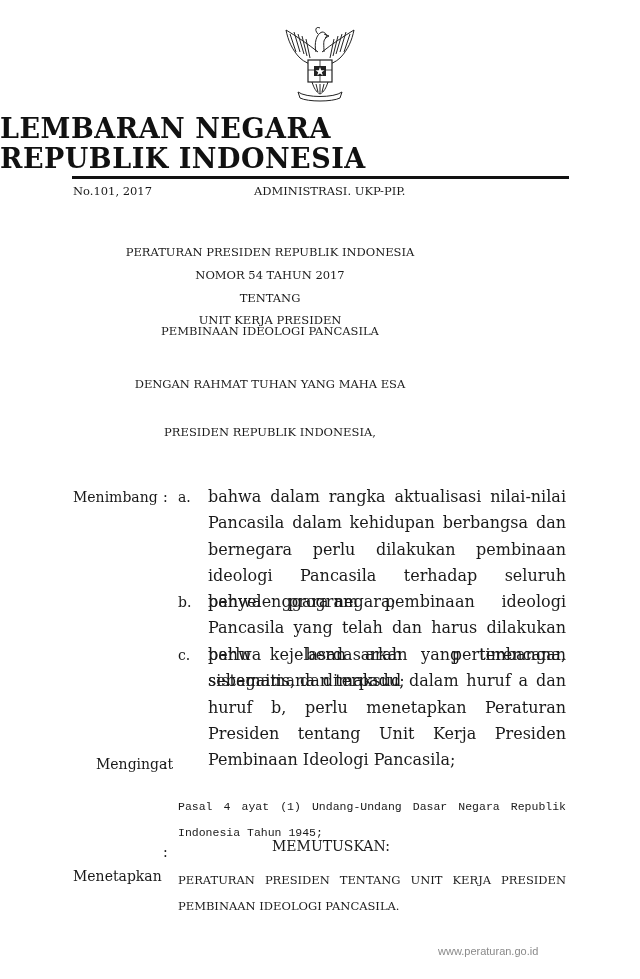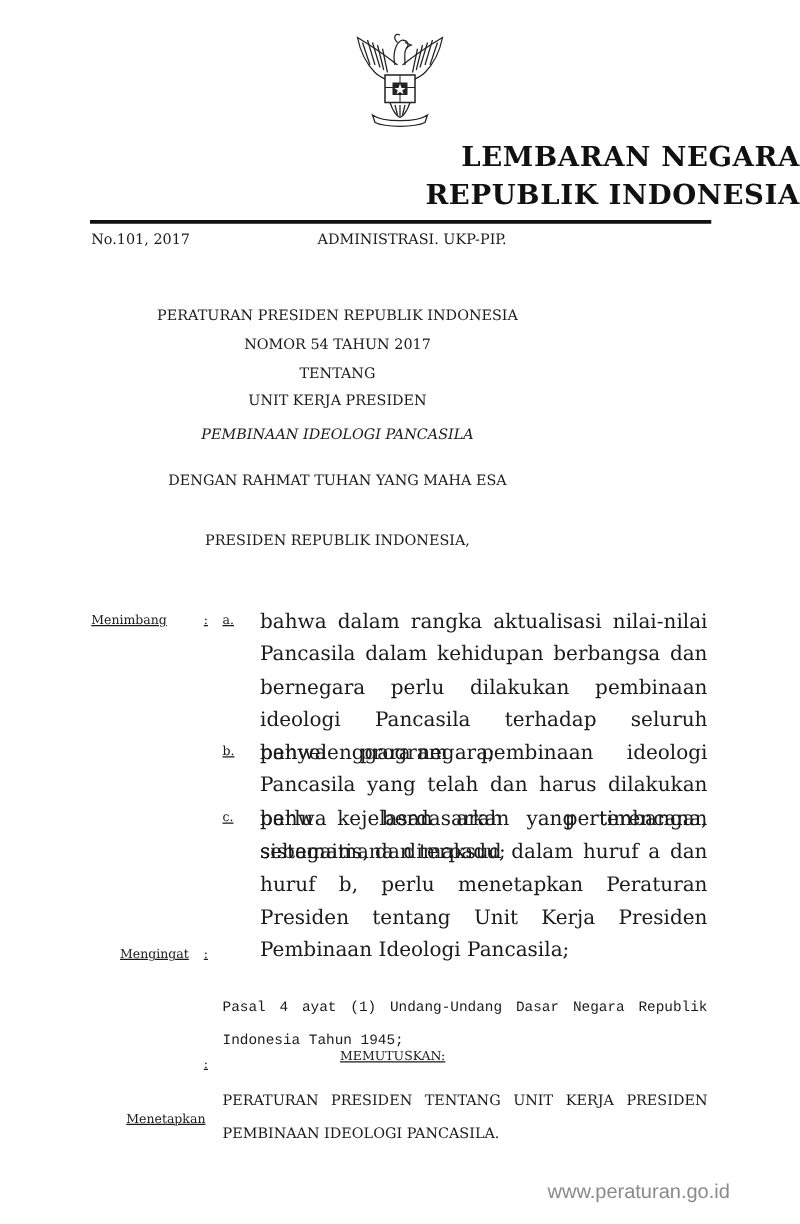--- a/index.html
+++ b/index.html
@@ -1,32 +1,32 @@
 <!DOCTYPE html>
 <html><head>
 <meta charset="utf-8">
 <style>
   html, body { margin:0; padding:0; background:#ffffff; }
   body { width:640px; height:979px; position:relative; overflow:hidden; color:#1a1a1a;
          font-family: "DejaVu Serif", "Liberation Serif", serif; }
   .abs { position:absolute;text-align:right; }
   .emblem { left:280px; top:22px; width:80px; height:82px; }
-  .title { left:0; width:640px; text-align:right; font-family:"DejaVu Serif", serif; font-weight:bold;
-           font-size:22px; letter-spacing:0.5px; color:#111; }
+  .title { left:0; width:640px; text-align:left; font-family:"DejaVu Serif", serif; font-weight:bold;
+           font-size:27px; letter-spacing:0.5px; color:#111; }
   .rule { left:72px; width:497px; top:176px; height:3px; background:#111; }
   .meta { top:184px; font-size:11.5px; }
   .center { left:0; width:540px; text-align:center; font-size:11.5px; }
-  .txt { font-size:10px; line-height:16px;text-decoration:underline; }
+  .txt { font-size:14px; line-height:16px; }
   .label { left:73px; }
   .colon { left:163px; }
   .letter { left:178px; }
   .para { left:208px; width:358px; text-align:justify; font-size:16px; line-height:26.3px; }
   .para2 { left:178px; width:388px; text-align:justify; font-size:11.5px; line-height:26.3px; }
   .para p, .para2 p { margin:0; }
-  .footer { left:438px; top:945px; font-family:"Liberation Sans", sans-serif; font-size:16px; color:#8a8a8a; }
+  .footer { left:438px; top:945px; font-family:"Liberation Sans", sans-serif; font-size:11px; color:#8a8a8a; }
 </style>
 </head>
 <body>
 
 <div class="abs emblem">
   <svg width="80" height="82" viewBox="0 0 80 82">
     <g fill="none" stroke="#222" stroke-width="1">
 
       <path d="M38 30 C28 22 16 14 6 8 C8 18 12 28 20 36 C24 40 30 42 34 44"></path>
       <path d="M10 12 L16 30 M14 10 L20 30 M18 12 L24 32 M22 14 L27 34 M26 17 L30 36"></path>
@@ -57,21 +57,21 @@
 <div class="abs title" style="top:143px;">REPUBLIK INDONESIA</div>
 <div class="abs rule"></div>
 
 <div class="abs meta" style="left:73px;">No.101, 2017</div>
 <div class="abs meta" style="left:254px;">ADMINISTRASI. UKP-PIP.</div>
 
 <div class="abs center" style="top:245px;">PERATURAN PRESIDEN REPUBLIK INDONESIA</div>
 <div class="abs center" style="top:268px;">NOMOR 54 TAHUN 2017</div>
 <div class="abs center" style="top:291px;">TENTANG</div>
 <div class="abs center" style="top:313px;">UNIT KERJA PRESIDEN</div>
-<div class="abs center" style="top:340px;font-style:italic;">PEMBINAAN IDEOLOGI PANCASILA</div>
+<div class="abs center" style="top:324px;">PEMBINAAN IDEOLOGI PANCASILA</div>
 
 <div class="abs center" style="top:377px;">DENGAN RAHMAT TUHAN YANG MAHA ESA</div>
 <div class="abs center" style="top:425px;">PRESIDEN REPUBLIK INDONESIA,</div>
 
 <div class="abs txt label" style="top:489px;">Menimbang</div>
 <div class="abs txt colon" style="top:489px;">:</div>
 
 <div class="abs txt letter" style="top:489px;">a.</div>
 <div class="abs para" style="top:484px;">
   <p>bahwa dalam rangka aktualisasi nilai-nilai Pancasila dalam kehidupan berbangsa dan bernegara perlu dilakukan pembinaan ideologi Pancasila terhadap seluruh penyelenggara negara;</p>
@@ -88,19 +88,19 @@
 </div>
 
 <div class="abs txt label" style="top:756px;margin-left:23px;">Mengingat</div>
 <div class="abs txt colon" style="top:756px;">:</div>
 <div class="abs para2" style="top:794px;font-family:Liberation Mono, monospace;">
   <p>Pasal 4 ayat (1) Undang-Undang Dasar Negara Republik Indonesia Tahun 1945;</p>
 </div>
 
 <div class="abs txt" style="top:821px; left:272px;margin-top:17px;">MEMUTUSKAN:</div>
 
-<div class="abs txt label" style="top:888px;margin-left:28px;">Menetapkan</div>
+<div class="abs txt label" style="top:868px;">Menetapkan</div>
 <div class="abs txt colon" style="top:844px;">:</div>
 <div class="abs para2" style="top:867px;">
   <p>PERATURAN PRESIDEN TENTANG UNIT KERJA PRESIDEN PEMBINAAN IDEOLOGI PANCASILA.</p>
 </div>
 
 <div class="abs footer">www.peraturan.go.id</div>
 
 </body></html>

